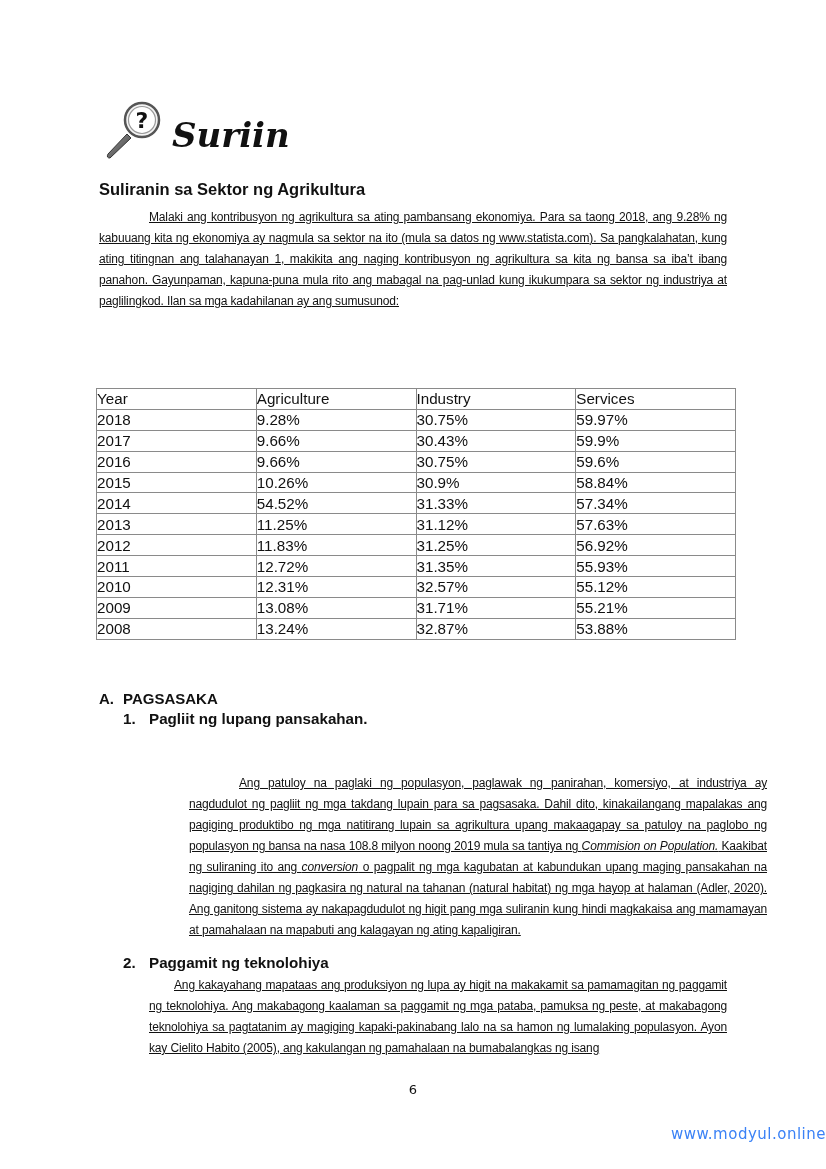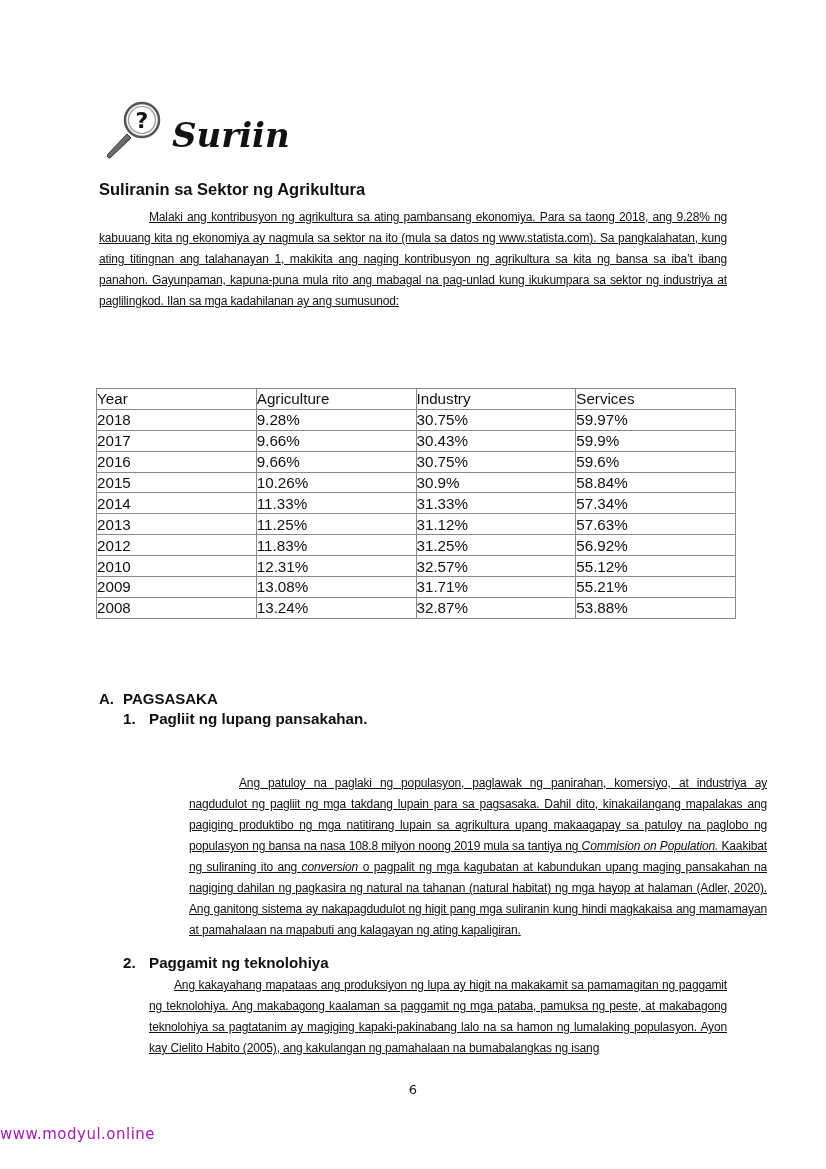--- a/index.html
+++ b/index.html
@@ -34,22 +34,22 @@
   .heading-1 .num, .heading-2 .num { display: inline-block; width: 26px; }
   .heading-2 { position: absolute; left: 123px; top: 954px; font-size: 15.2px; font-weight: bold; }
   .em { font-style: italic; }
   .para.body1 { left: 149px; top: 773px; width: 578px; margin-left: 40px; }
   .para.body2 { left: 149px; top: 975px; width: 578px; }
   .para.body1 .indent { width: 50px; }
   .para.body2 .indent { width: 25px; }
 
   .page-number { position: absolute; left: 0; width: 826px; top: 1082px; text-align: center;
                  font-family: "DejaVu Sans", sans-serif; font-size: 13px; }
-  .watermark { position: absolute; left: 0; width: 826px; top: 1125px; text-align: left;
-               font-family: "DejaVu Sans", sans-serif; font-size: 15px; color: #a21caf; letter-spacing: 0.5px; }
+  .watermark { position: absolute; left: 0; width: 826px; top: 1125px; text-align: right;
+               font-family: "DejaVu Sans", sans-serif; font-size: 15px; color: #3b82f6; letter-spacing: 0.5px; }
 </style>
 </head>
 <body>
 
 <div class="page">
 
   <div class="header">
     <span>
       <svg viewBox="0 0 66 62">
         <defs>
@@ -99,35 +99,41 @@
           <td>59.6%</td>
         </tr>
       <tr>
           <td>2015</td>
           <td>10.26%</td>
           <td>30.9%</td>
           <td>58.84%</td>
         </tr>
       <tr>
           <td>2014</td>
-          <td>11.33%</td>
+          <td>54.52%</td>
           <td>31.33%</td>
           <td>57.34%</td>
         </tr>
       <tr>
           <td>2013</td>
           <td>11.25%</td>
           <td>31.12%</td>
           <td>57.63%</td>
         </tr>
       <tr>
           <td>2012</td>
           <td>11.83%</td>
           <td>31.25%</td>
           <td>56.92%</td>
+        </tr>
+      <tr>
+          <td>2011</td>
+          <td>12.72%</td>
+          <td>31.35%</td>
+          <td>55.93%</td>
         </tr>
       <tr>
           <td>2010</td>
           <td>12.31%</td>
           <td>32.57%</td>
           <td>55.12%</td>
         </tr>
       <tr>
           <td>2009</td>
           <td>13.08%</td>

